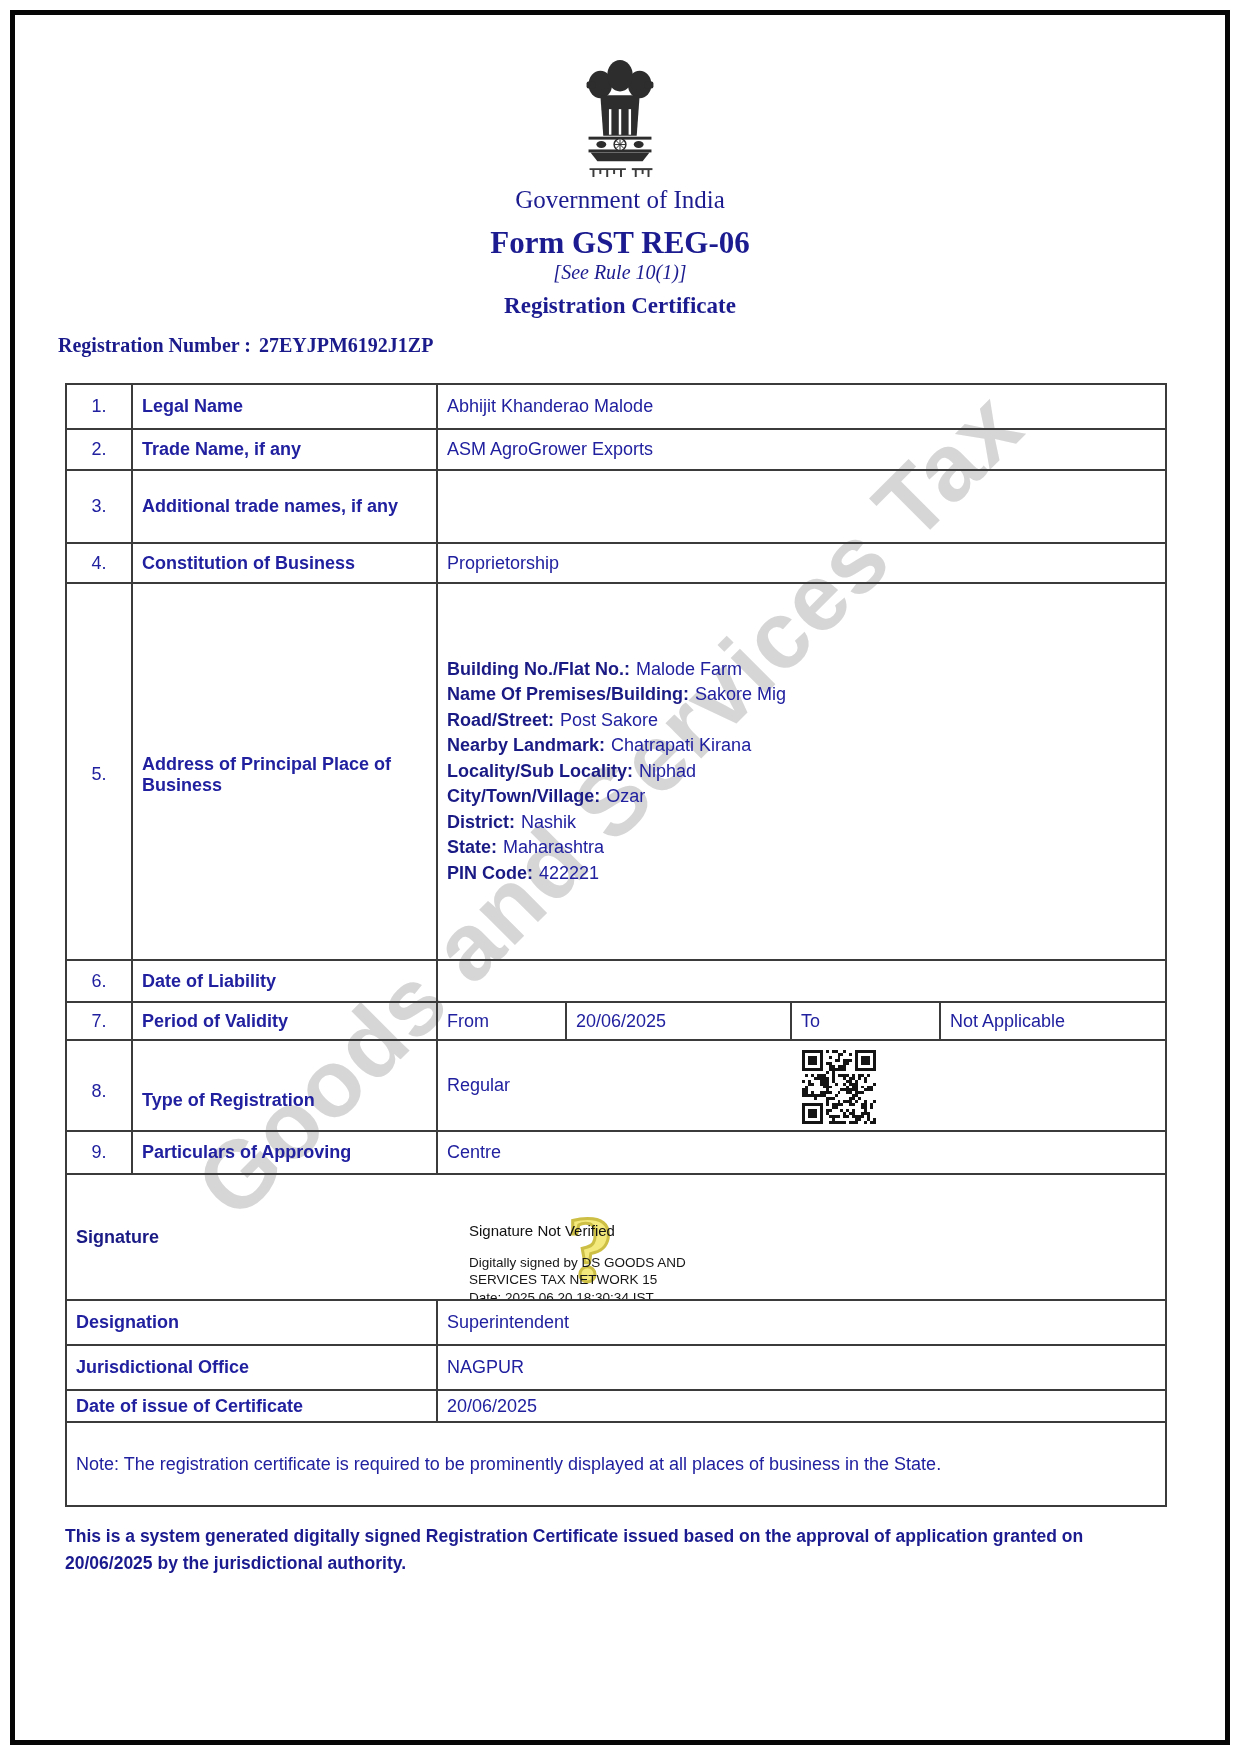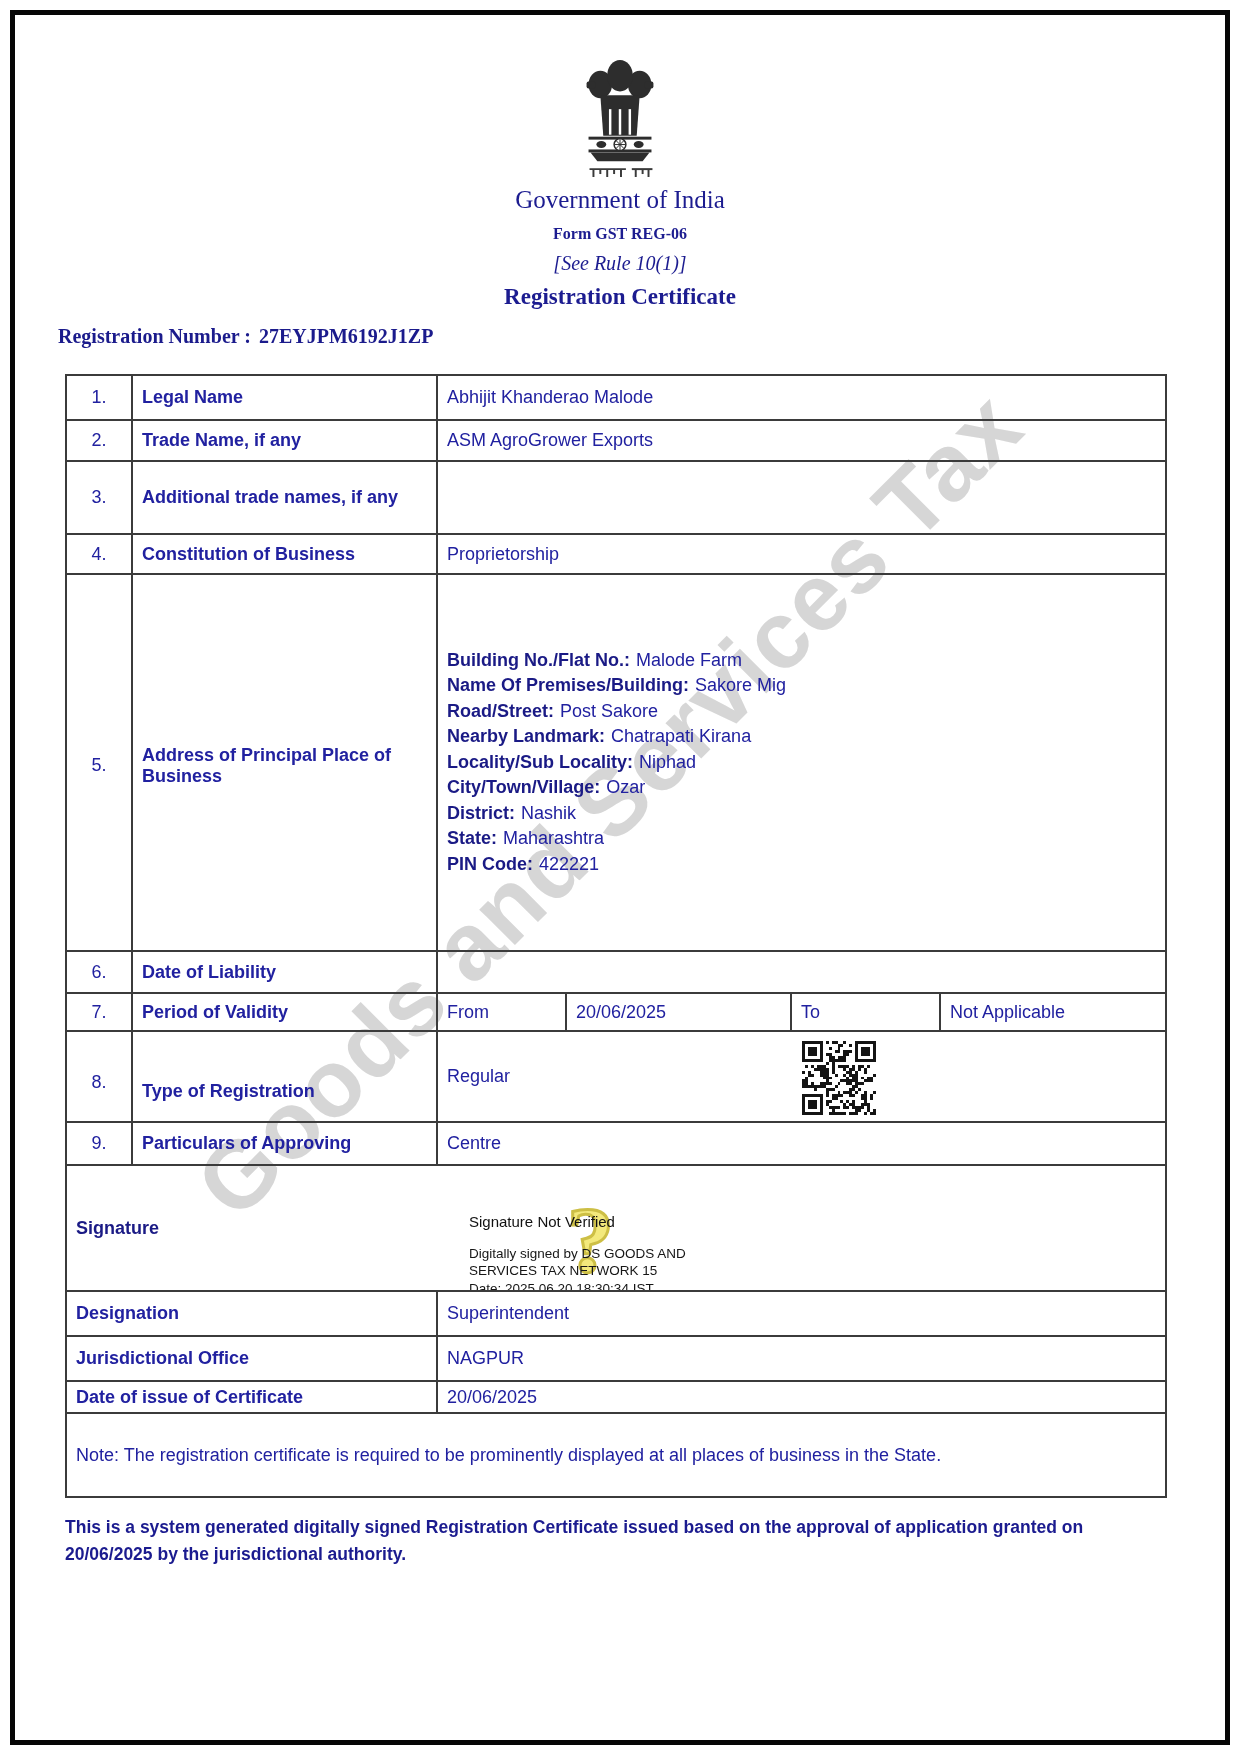--- a/index.html
+++ b/index.html
@@ -16,22 +16,22 @@
     font-size:95px; font-weight:bold; letter-spacing:1px;
     color:#c9c9c9; opacity:0.75;
     transform:rotate(-45deg);
     z-index:0; pointer-events:none;
   }
 
   
   .header { position:relative; z-index:1; text-align:center; padding-top:52px; color:#1c1c90; font-family:"Liberation Serif", serif; }
   .emblem { display:block; margin:0 auto; width:118px; height:130px; }
   .gov   { font-size:25px; font-weight:normal; margin-top:4px; }
-  .formt { font-size:16px; font-weight:bold; margin-top:11px; }
-  .rule  { font-size:20px; font-style:italic; margin-top:9px; }
+  .formt { font-size:31px; font-weight:bold; margin-top:11px; }
+  .rule  { font-size:20px; font-style:italic; }
   .certt { font-size:23px; font-weight:bold; margin-top:9px; }
   .regnum { text-align:left; margin:15px 0 0 58px; font-size:20px; font-weight:bold; color:#1b1b8c; }
   .regnum span { margin-right:8px; }
 
   
   table.cert { position:relative; z-index:1; margin:26px 0 0 65px; width:1100px;
     border-collapse:collapse; table-layout:fixed; background:transparent; }
   table.cert td { border:2px solid #3b3b3b; font-size:18px; color:#2121a0; padding:3px 9px; vertical-align:middle; overflow:hidden; }
   td.num { text-align:center; padding:3px 2px; }
   .lbl  { color:#1a1a85; font-weight:bold; }

